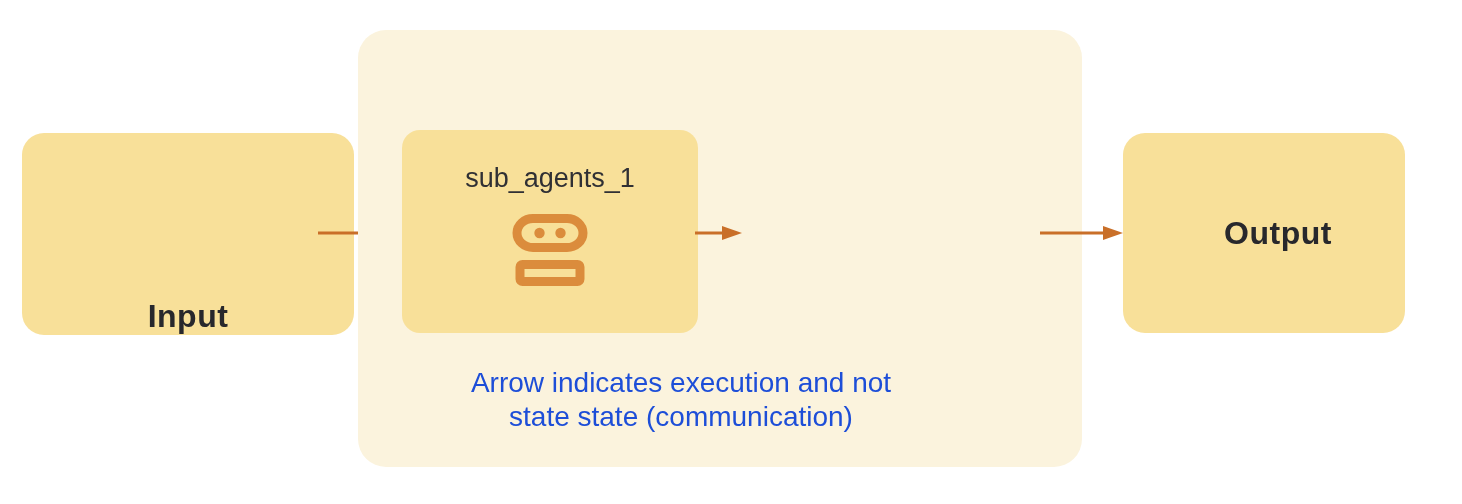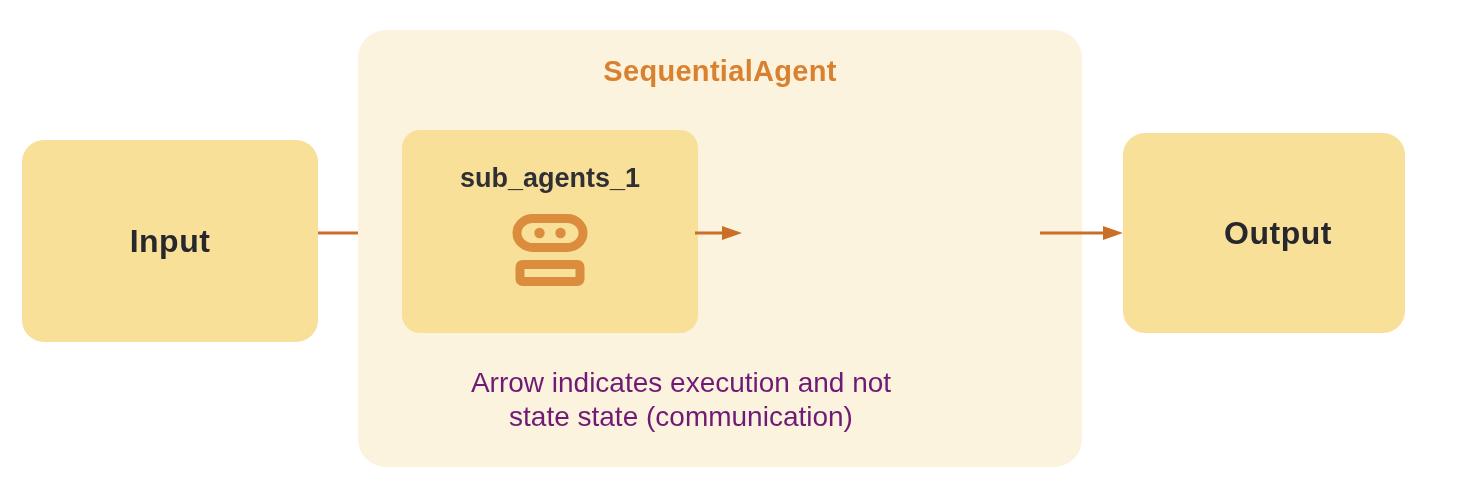--- a/index.html
+++ b/index.html
@@ -22,21 +22,21 @@
   }
   .node{
     position:absolute;
     background:var(--node-fill);
     border-radius:22px;
     display:flex;align-items:center;justify-content:center;
     color:var(--text-dark);
     font-size:32px;font-weight:700;
     letter-spacing:0.5px;
   }
-  .node-input{left:22px;top:140px;width:296px;height:202px;}
+  .node-input{left:22px;top:133px;width:332px;height:202px;align-items:flex-end;}
   .node-output{left:1123px;top:133px;width:282px;height:200px;padding-left:28px;}
   .seq-container{
     position:absolute;
     left:358px;top:30px;width:724px;height:437px;
     background:var(--container-fill);
     border-radius:28px;
   }
   .seq-title{
     position:absolute;
     left:0;top:25px;width:100%;
@@ -50,31 +50,31 @@
     top:100px;width:296px;height:203px;
     background:var(--node-fill);
     border-radius:18px;
     display:flex;flex-direction:column;align-items:center;
     padding-top:30px;
   }
   .subnode-1{left:44px;}
   .subnode-2{left:385px;}
   .subnode .sublabel{
     color:#303034;
-    font-size:27px;font-weight:700;
+    font-size:27px;font-weight:400;
     line-height:36px;
     margin-bottom:18px;
   }
   .robot .rs{fill:none;stroke:var(--icon-orange);stroke-width:9;}
   .robot .rf{fill:var(--icon-orange);}
   .caption{
     position:absolute;
     left:73px;top:336px;width:500px;
     text-align:center;
-    color:#701a75;
+    color:#1d4ed8;
     font-size:28px;font-weight:400;
     line-height:34px;
   }
   .arrow{position:absolute;height:14px;}
   .arrow svg{display:block;}
   .arrow line{stroke:var(--arrow-orange);stroke-width:3;}
   .arrow polygon{fill:var(--arrow-orange);}
   .arrow-1{left:318px;top:226px;width:84px;}
   .arrow-2{left:695px;top:226px;width:47px;}
   .arrow-3{left:1040px;top:226px;width:83px;}
@@ -89,21 +89,20 @@
   </div>
 
   <div class="arrow arrow-1">
     <svg width="84" height="14" viewBox="0 0 84 14">
       <line x1="0" y1="7" x2="67" y2="7"></line>
       <polygon points="64,0 84,7 64,14"></polygon>
     </svg>
   </div>
 
   <div class="seq-container">
-    <div class="seq-title">SequentialAgent</div>
 
     <div class="subnode subnode-1">
       <div class="sublabel">sub_agents_1</div>
       <svg class="robot" width="76" height="73" viewBox="0 0 76 73">
         <rect class="rs" x="5" y="4.5" width="66" height="29" rx="16"></rect>
         <circle class="rf" cx="27.5" cy="19" r="5.2"></circle>
         <circle class="rf" cx="48.5" cy="19" r="5.2"></circle>
         <rect class="rs" x="8" y="50.5" width="60" height="17" rx="2.5"></rect>
       </svg>
     </div>

